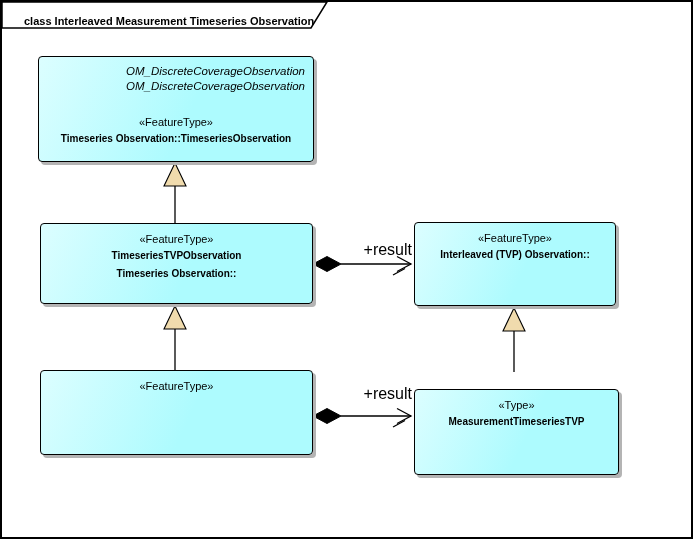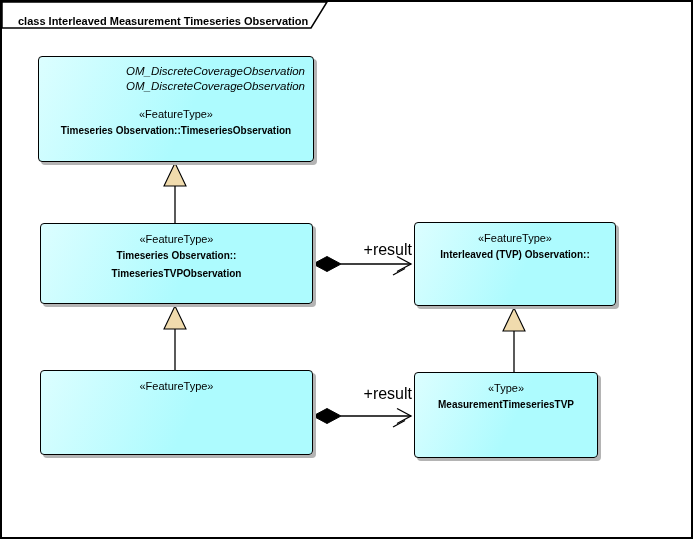--- a/index.html
+++ b/index.html
@@ -4,31 +4,31 @@
 <style>
   html,body{margin:0;padding:0;background:#e8e8e8;}
   .canvas{
     position:relative;width:693px;height:539px;background:var(--background,#fff);
     font-family:"Liberation Sans","DejaVu Sans",sans-serif;color:#000;overflow:hidden;
   }
   .frame-border{position:absolute;inset:0;border:2px solid #000;pointer-events:none;z-index:6;}
   .connector-layer{position:absolute;left:0;top:0;z-index:1;}
   .tab-title{
     position:absolute;left:2px;top:2px;width:316px;height:38px;z-index:3;
-    display:flex;align-items:center;padding-left:16px;
+    display:flex;align-items:center;padding-left:22px;
     font-size:11px;font-weight:bold;white-space:nowrap;
   }
   .uml-class{
     position:absolute;box-sizing:border-box;z-index:2;
     border:1.4px solid var(--box-border,#000);border-radius:4px;
     background:linear-gradient(115deg,var(--class-fill-light,#dcfeff) 0%,var(--class-fill,#adfbfe) 55%);
     box-shadow:3px 3px 0 var(--shadow,#b4b4b4);
     text-align:center;padding-top:7px;overflow:hidden;
   }
-  .parents{margin-bottom:12px;}
+  .parents{margin-bottom:20px;}
   .parent-line{
     font-size:11.5px;font-style:italic;line-height:15px;
     text-align:right;padding-right:8px;white-space:nowrap;
   }
   .stereotype{font-size:11px;line-height:16px;white-space:nowrap;}
   .cls-name{font-size:10px;font-weight:bold;line-height:18px;white-space:nowrap;}
   .assoc-label{
     position:absolute;z-index:2;font-size:16px;line-height:13px;
     text-align:right;white-space:nowrap;
   }
@@ -72,34 +72,34 @@
     <div class="parents">
       <div class="parent-line">OM_DiscreteCoverageObservation</div>
       <div class="parent-line">OM_DiscreteCoverageObservation</div>
     </div>
     <div class="stereotype">«FeatureType»</div>
     <div class="cls-name">Timeseries Observation::TimeseriesObservation</div>
   </div>
 
   <div class="uml-class" style="left:40px;top:223px;width:273px;height:81px">
     <div class="stereotype">«FeatureType»</div>
+    <div class="cls-name">TimeseriesTVPObservation</div>
     <div class="cls-name">Timeseries Observation::</div>
-    <div class="cls-name">TimeseriesTVPObservation</div>
   </div>
 
   <div class="uml-class" style="left:40px;top:370px;width:273px;height:85px">
     <div class="stereotype">«FeatureType»</div>
   </div>
 
   <div class="uml-class" style="left:414px;top:222px;width:202px;height:84px">
     <div class="stereotype">«FeatureType»</div>
     <div class="cls-name">Interleaved (TVP) Observation::</div>
   </div>
 
-  <div class="uml-class" style="left:414px;top:372px;width:184px;height:86px">
+  <div class="uml-class" style="left:414px;top:389px;width:205px;height:86px">
     <div class="stereotype">«Type»</div>
     <div class="cls-name">MeasurementTimeseriesTVP</div>
   </div>
 
   <div class="assoc-label" style="left:312px;top:243px;width:100px">+result</div>
   <div class="assoc-label" style="left:312px;top:387px;width:100px">+result</div>
 
   <div class="frame-border"></div>
 </div>
 

